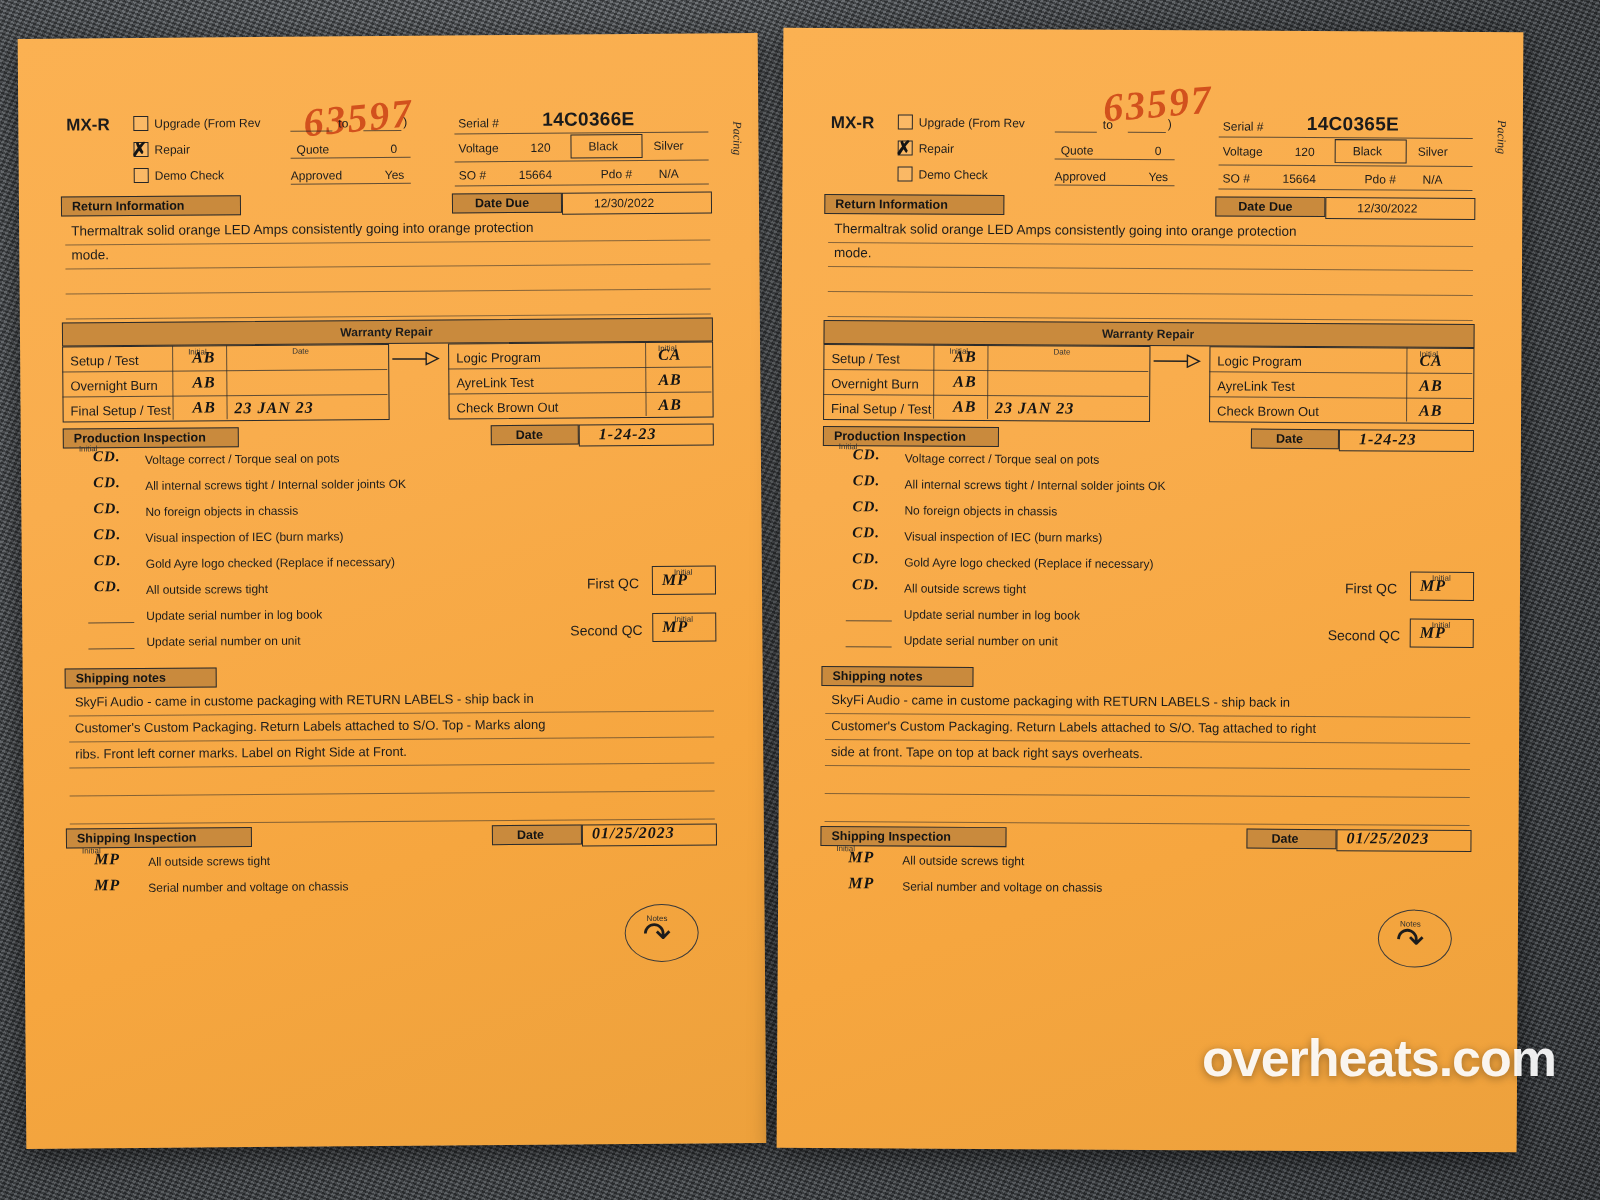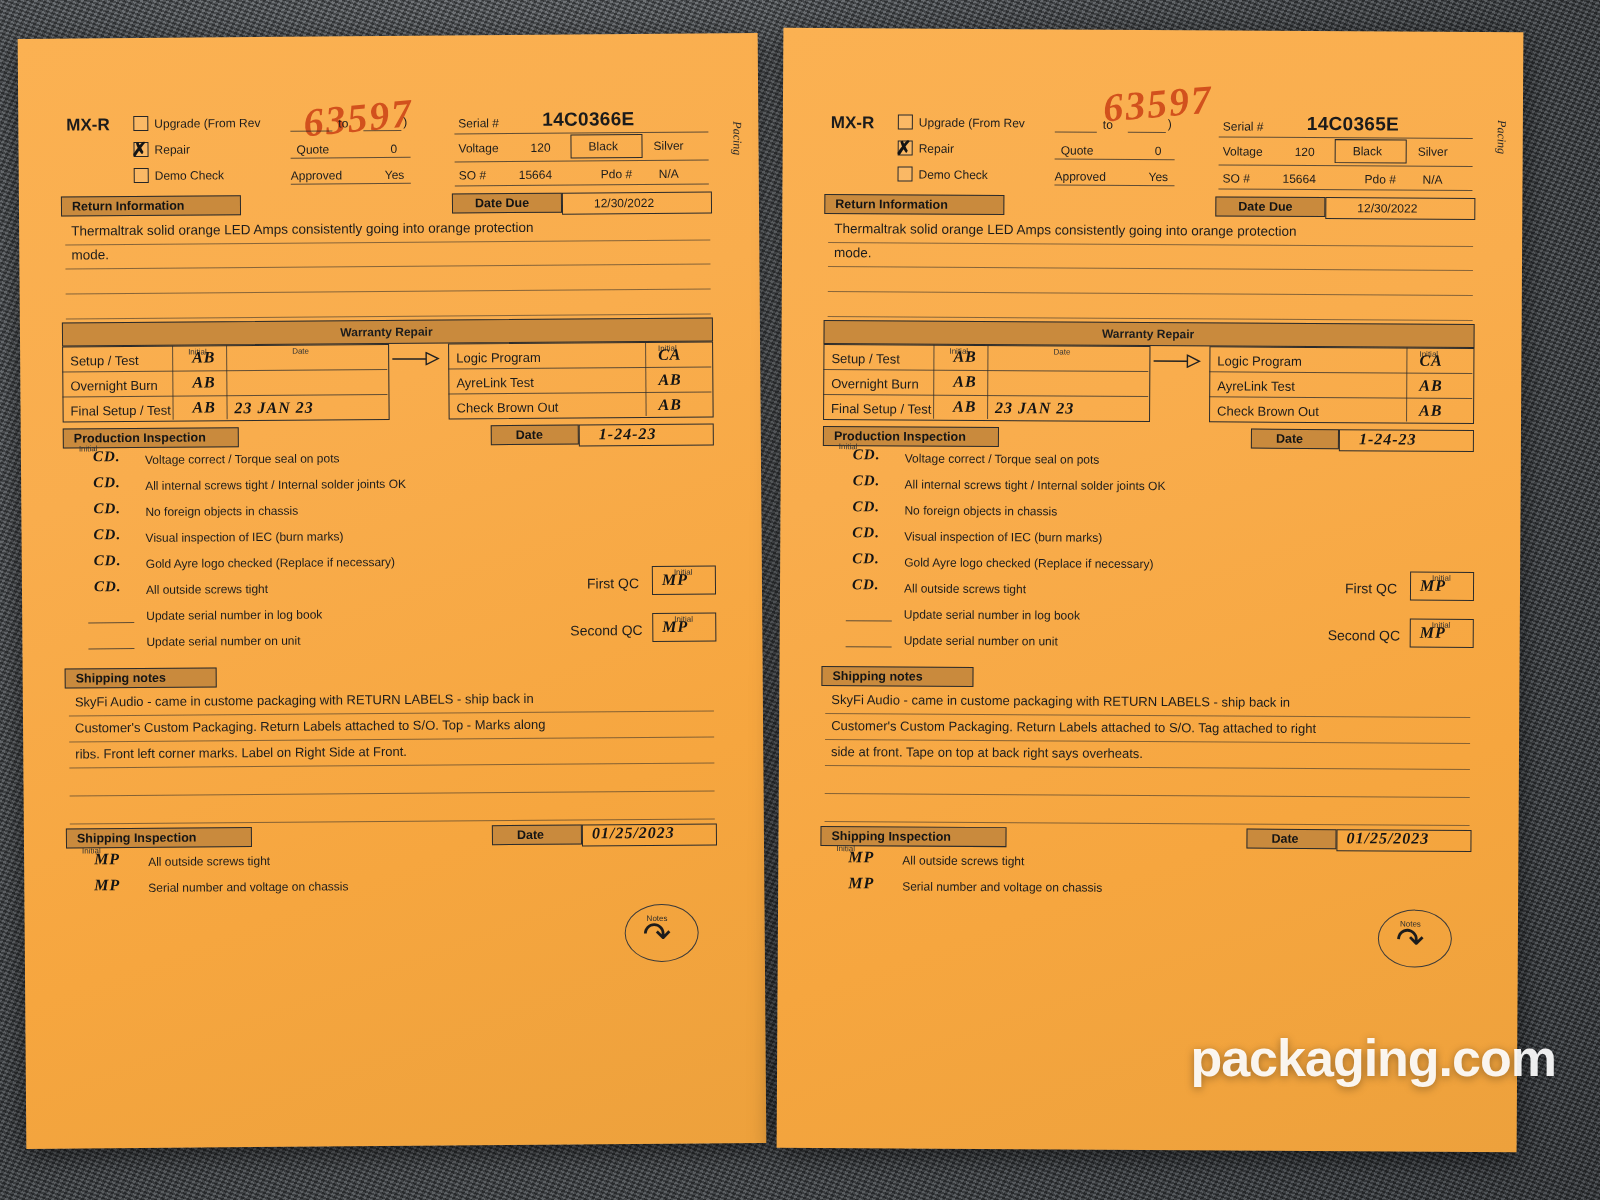--- a/index.html
+++ b/index.html
@@ -386,13 +386,13 @@
     <div class="lbl" style="left:124px;top:851px;font-size:12px;">Serial number and voltage on chassis</div>
     <div class="hand" style="left:70px;top:820px;font-size:16px;">MP</div>
     <div class="hand" style="left:70px;top:846px;font-size:16px;">MP</div>
 
     <div class="notes-oval" style="left:600px;top:878px;"></div>
     <div class="notes-lbl" style="left:622px;top:888px;">Notes</div>
     <div class="swirl" style="left:618px;top:888px;">↷</div>
   </div>
 </div>
 
-<div class="watermark">packaging.com</div>
+<div class="watermark">overheats.com</div>
 
 </body></html>

